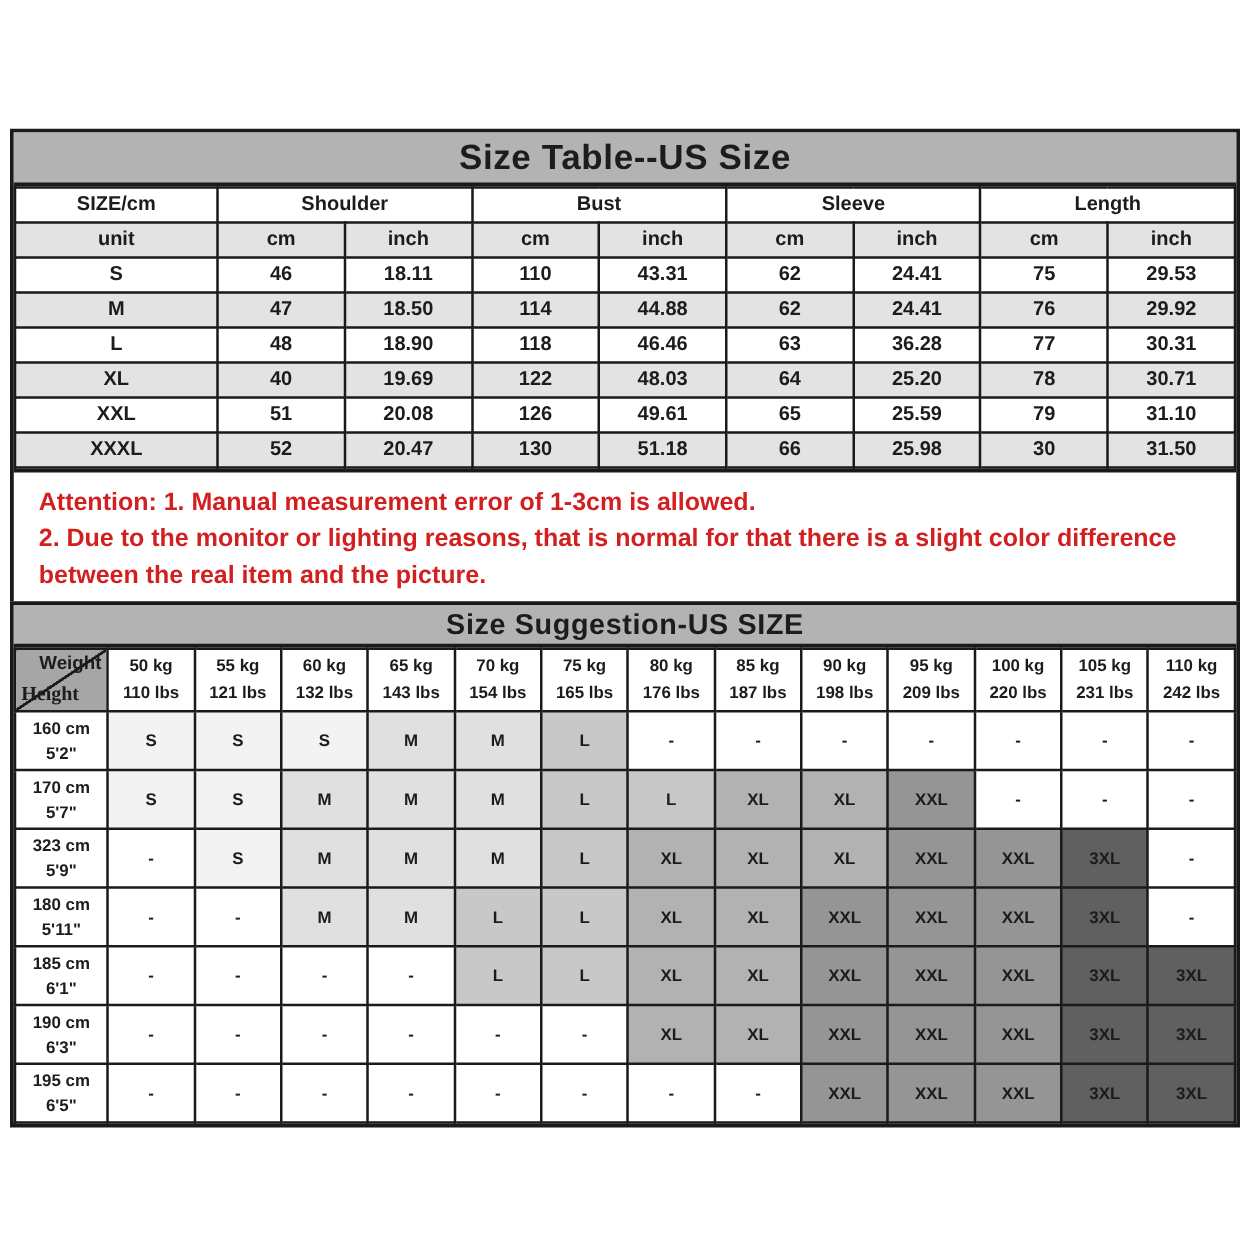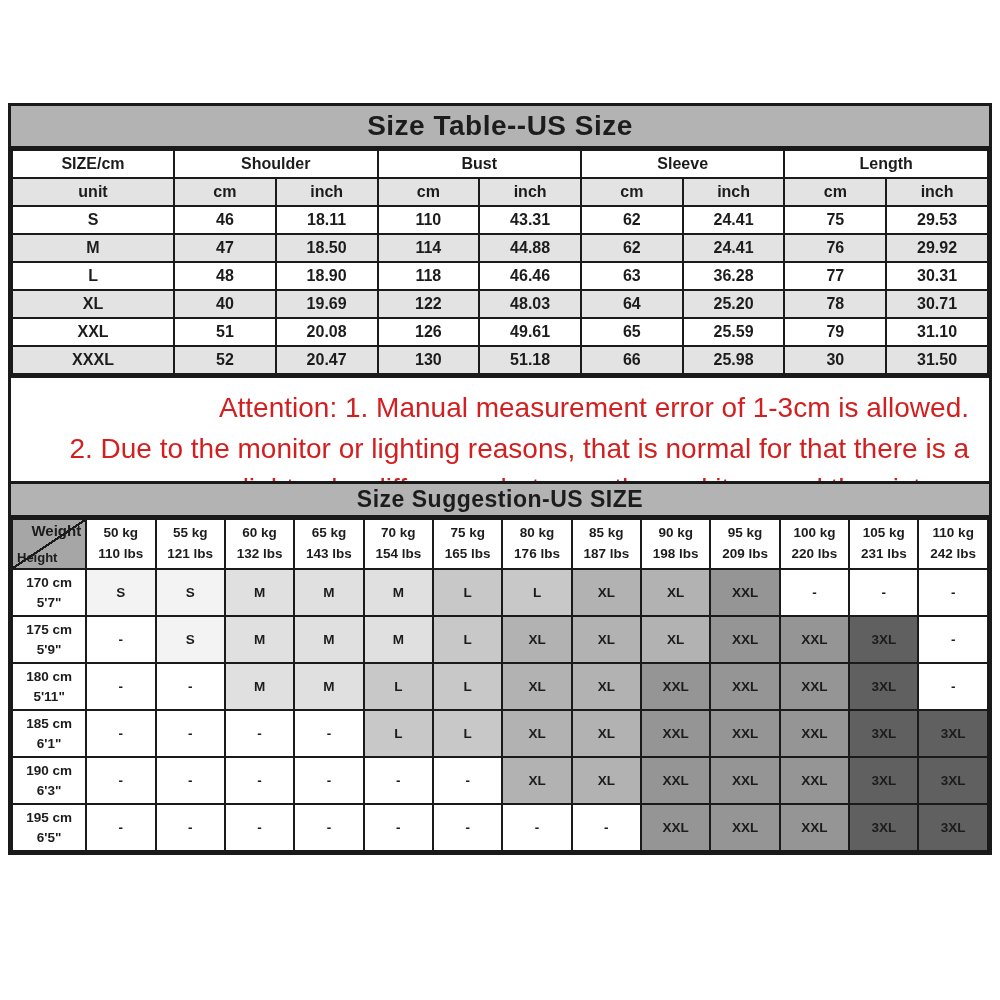--- a/index.html
+++ b/index.html
@@ -33,43 +33,43 @@
   .size-table th,.size-table td{
     border:2px solid var(--border-dark);
     text-align:center;vertical-align:middle;
     font-weight:bold;font-size:16px;height:26px;padding:0;
     background:#ffffff;
   }
   .size-table tr.shade th,.size-table tr.shade td{background:var(--row-shade);}
   
   .attention{
     border-top:3px solid var(--border-dark);
-    color:var(--attention-red);font-weight:normal;text-align:right;
-    font-size:28px;line-height:1.45;padding:10px 20px 15px;
+    color:var(--attention-red);font-weight:bold;text-align:left;
+    font-size:20px;line-height:1.45;padding:10px 20px 15px;
   }
   
   .suggest-table th,.suggest-table td{
     border:2px solid var(--border-dark);
     text-align:center;vertical-align:middle;
     font-weight:bold;font-size:13.5px;padding:0;
     background:#ffffff;color:var(--text);
   }
   .suggest-table thead th{height:48px;line-height:1.55;}
   .suggest-table tbody th,.suggest-table tbody td{height:45px;line-height:1.45;}
   .suggest-table th.corner{
     position:relative;
     background-color:var(--corner-gray);
     background-image:linear-gradient(to bottom right,
       transparent calc(50% - 1.2px),
       var(--border-dark) calc(50% - 1.2px),
       var(--border-dark) calc(50% + 1.2px),
       transparent calc(50% + 1.2px));
   }
   .suggest-table th.corner .w{position:absolute;top:3px;right:4px;font-size:15px;line-height:1;}
-  .suggest-table th.corner .h{position:absolute;bottom:4px;left:4px;font-size:13px;line-height:1;}
+  .suggest-table th.corner .h{position:absolute;bottom:4px;left:4px;font-size:16px;line-height:1;font-family:Liberation Serif, serif;}
 </style>
 </head>
 <body>
 
 <div class="page">
 
   <section class="panel" id="panel-size-table">
     <div class="panel-title">Size Table--US Size</div>
     <table class="size-table">
       <colgroup id="size-cols">
@@ -253,40 +253,59 @@
             </th>
             <th>
               <div>110 kg</div>
               <div>242 lbs</div>
             </th>
           </tr>
         </thead>
       <tbody id="suggest-body">
           <tr>
             <th>
+              <div>160 cm</div>
+              <div>5'2"</div>
+            </th>
+            <td style="background: rgb(243, 243, 243);">S</td>
+            <td style="background: rgb(243, 243, 243);">S</td>
+            <td style="background: rgb(243, 243, 243);">S</td>
+            <td style="background: rgb(224, 224, 224);">M</td>
+            <td style="background: rgb(224, 224, 224);">M</td>
+            <td style="background: rgb(200, 200, 200);">L</td>
+            <td style="background: rgb(255, 255, 255);">-</td>
+            <td style="background: rgb(255, 255, 255);">-</td>
+            <td style="background: rgb(255, 255, 255);">-</td>
+            <td style="background: rgb(255, 255, 255);">-</td>
+            <td style="background: rgb(255, 255, 255);">-</td>
+            <td style="background: rgb(255, 255, 255);">-</td>
+            <td style="background: rgb(255, 255, 255);">-</td>
+          </tr>
+          <tr>
+            <th>
               <div>170 cm</div>
               <div>5'7"</div>
             </th>
             <td style="background: rgb(243, 243, 243);">S</td>
             <td style="background: rgb(243, 243, 243);">S</td>
             <td style="background: rgb(224, 224, 224);">M</td>
             <td style="background: rgb(224, 224, 224);">M</td>
             <td style="background: rgb(224, 224, 224);">M</td>
             <td style="background: rgb(200, 200, 200);">L</td>
             <td style="background: rgb(200, 200, 200);">L</td>
             <td style="background: rgb(178, 178, 178);">XL</td>
             <td style="background: rgb(178, 178, 178);">XL</td>
             <td style="background: rgb(149, 149, 149);">XXL</td>
             <td style="background: rgb(255, 255, 255);">-</td>
             <td style="background: rgb(255, 255, 255);">-</td>
             <td style="background: rgb(255, 255, 255);">-</td>
           </tr>
           <tr>
             <th>
-              <div>175 cm</div>
+              <div>323 cm</div>
               <div>5'9"</div>
             </th>
             <td style="background: rgb(255, 255, 255);">-</td>
             <td style="background: rgb(243, 243, 243);">S</td>
             <td style="background: rgb(224, 224, 224);">M</td>
             <td style="background: rgb(224, 224, 224);">M</td>
             <td style="background: rgb(224, 224, 224);">M</td>
             <td style="background: rgb(200, 200, 200);">L</td>
             <td style="background: rgb(178, 178, 178);">XL</td>
             <td style="background: rgb(178, 178, 178);">XL</td>

